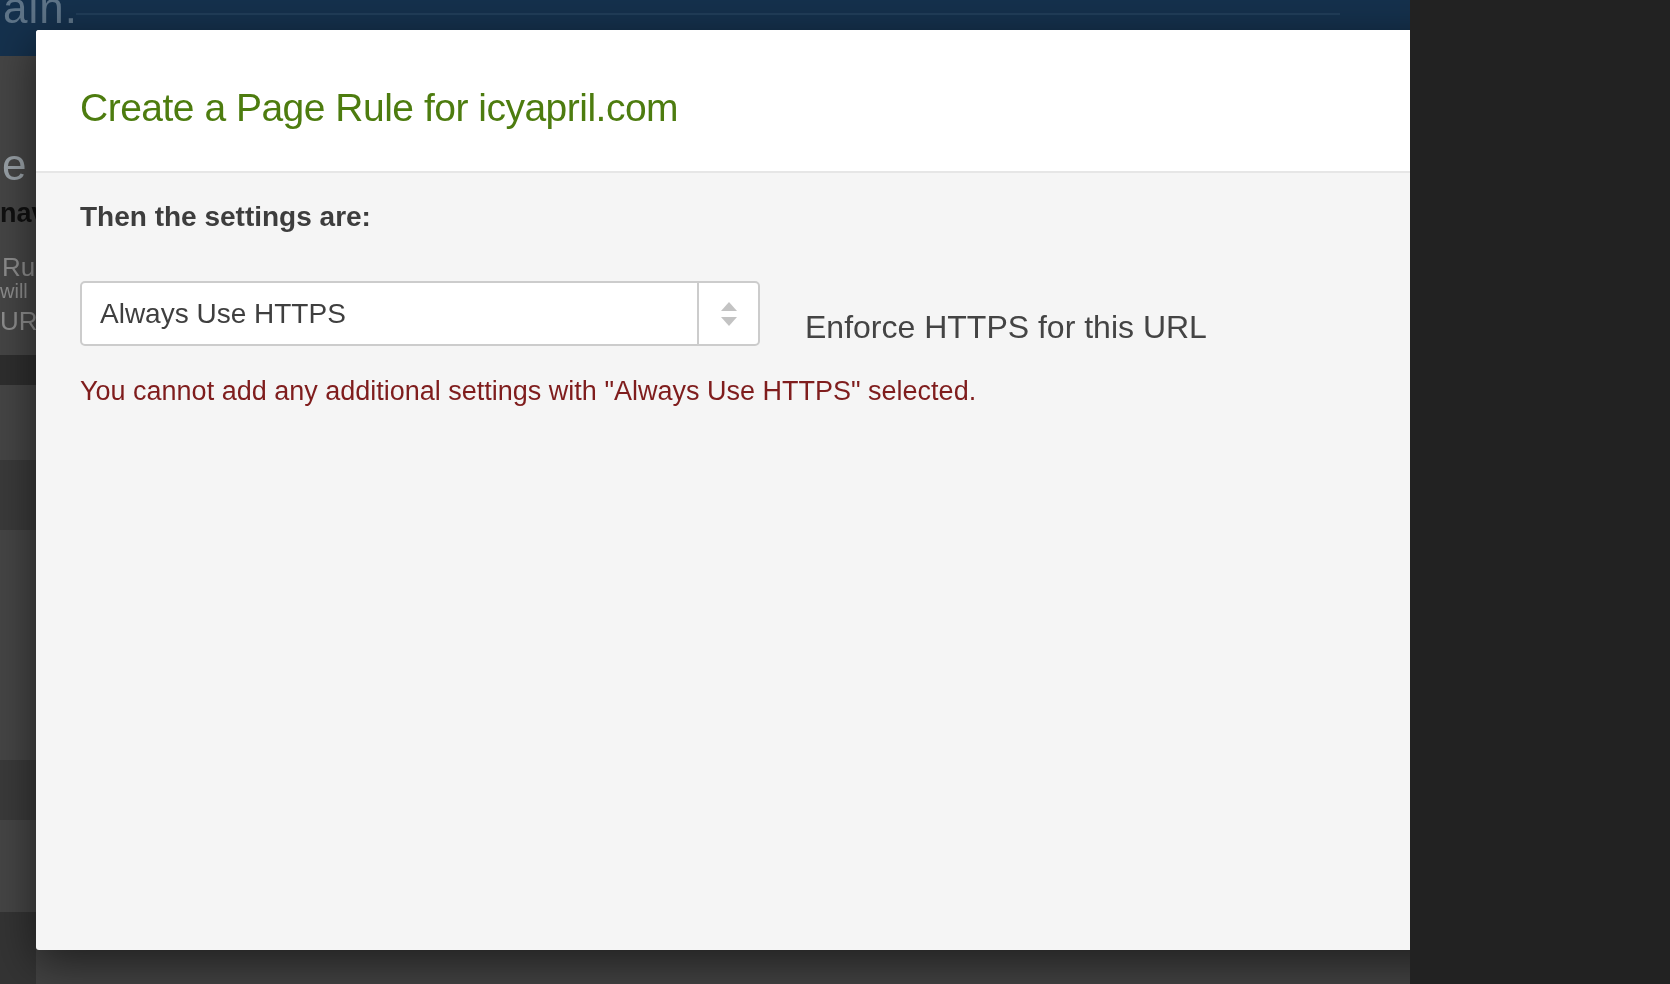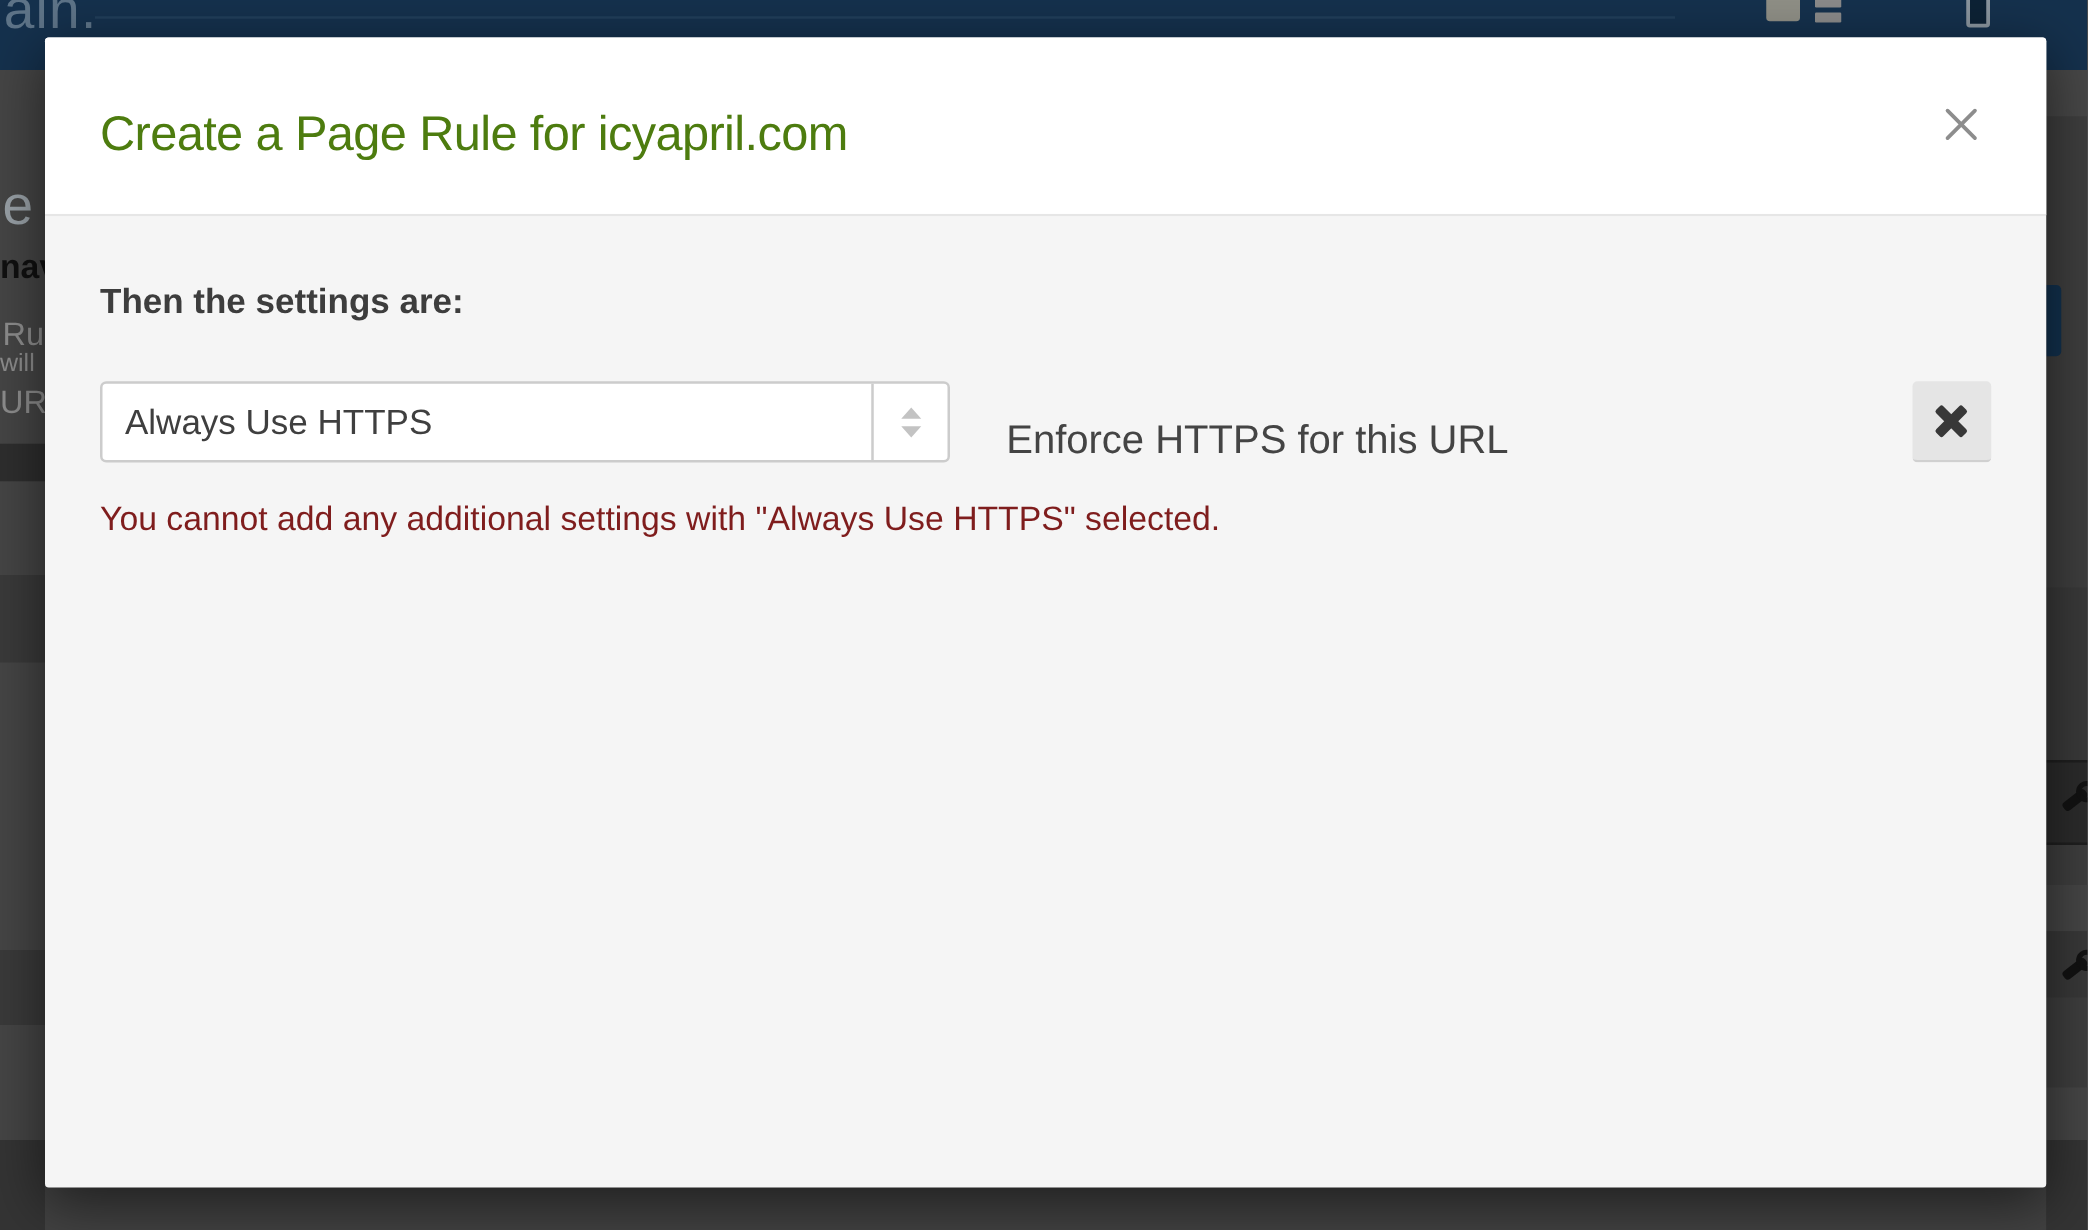--- a/index.html
+++ b/index.html
@@ -1,17 +1,17 @@
 <!DOCTYPE html>
 <html><head>
 <meta charset="utf-8">
 <style>
   html,body{margin:0;padding:0;background:#222;}
   .stage{
-    position:relative;width:1670px;height:984px;overflow:hidden;
+    position:relative;width:1410px;height:984px;overflow:hidden;
     background:#424242;
     font-family:"Liberation Sans","DejaVu Sans",sans-serif;
     -webkit-font-smoothing:antialiased;
   }
   
   .bg-header{position:absolute;left:0;top:0;width:1670px;height:56px;background:#15314d;}
   .bg-header .frag-heading{
     position:absolute;left:3px;top:-17px;font-size:44px;color:#5e7488;letter-spacing:1px;
   }
   .bg-header .header-line{position:absolute;left:76px;top:13px;width:1264px;height:2px;background:#213e59;}
@@ -69,21 +69,21 @@
   .url-text{margin:0 0 44px 0;font-size:28px;line-height:45px;color:#4a4a4a;max-width:1513px;}
   .url-text b{color:#3d3d3d;}
   .link{color:#2e7cbe;text-decoration:none;cursor:pointer;}
   .url-input{
     display:block;box-sizing:border-box;width:100%;height:64px;
     border:2px solid #d6d6d6;border-radius:4px;background:#fff;
     padding:0 14px;font-size:25px;color:#4a4a4a;
     font-family:"Liberation Sans","DejaVu Sans",sans-serif;outline:none;
   }
 
-  .section-settings{box-sizing:border-box;height:321px;padding:52px 44px 0 44px;}
+  .section-settings{box-sizing:border-box;height:321px;padding:28px 44px 0 44px;}
   .settings-heading{margin:0 0 48px 0;font-size:28px;font-weight:bold;color:#3d3d3d;}
   .setting-row{display:flex;align-items:flex-end;height:65px;}
   .setting-select{
     box-sizing:border-box;width:680px;height:65px;background:#fff;
     border:2px solid #cccccc;border-radius:5px;display:flex;align-items:stretch;cursor:pointer;
   }
   .select-value{flex:1;display:flex;align-items:center;padding-left:18px;font-size:28px;color:#3f3f3f;}
   .select-spinner{
     width:59px;border-left:2px solid #cccccc;display:flex;flex-direction:column;
     align-items:center;justify-content:center;gap:6px;

